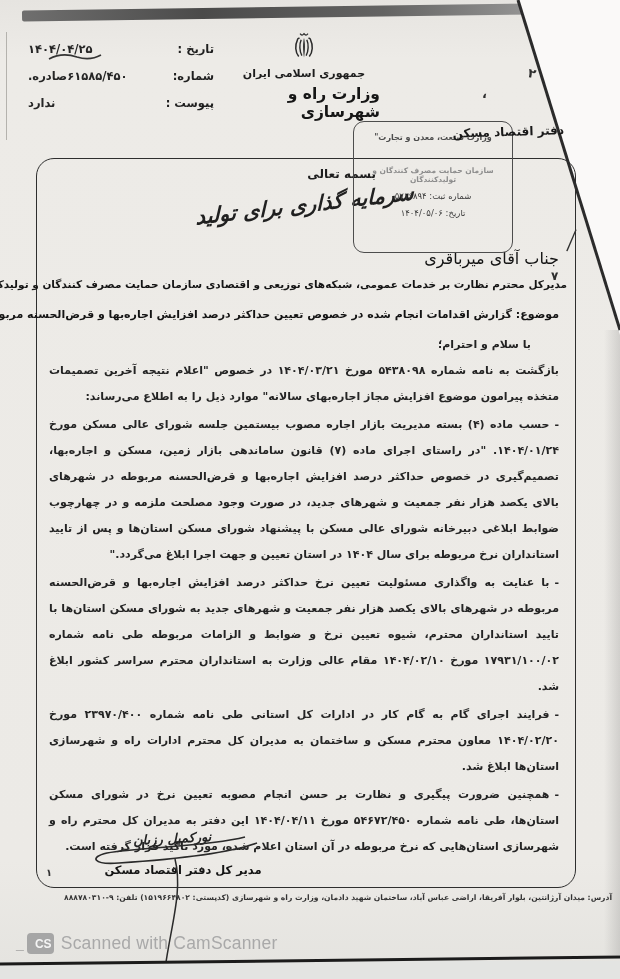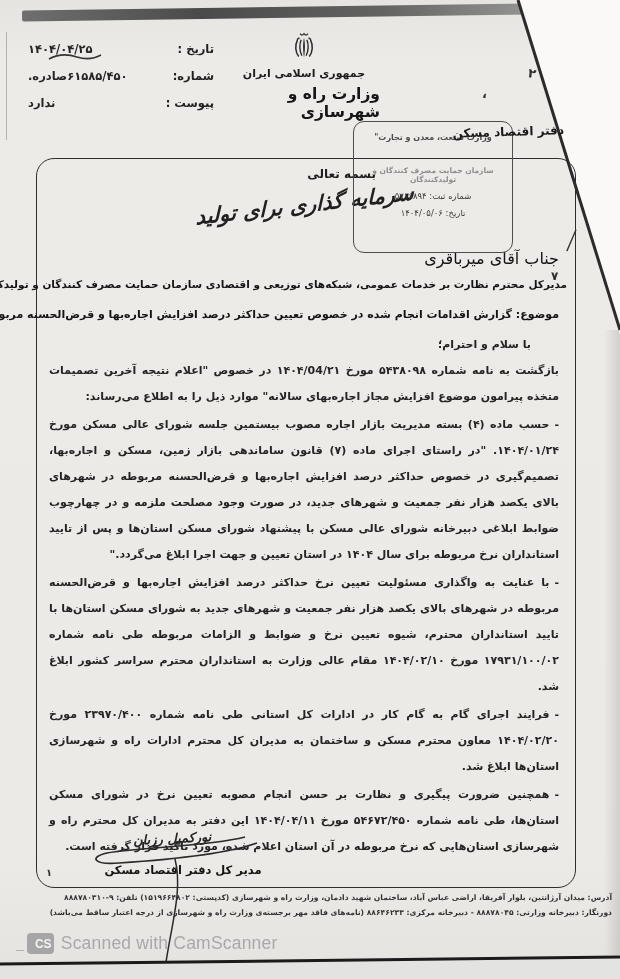--- a/index.html
+++ b/index.html
@@ -147,41 +147,40 @@
 
   <div class="main-box" data-name="letter-body-frame">
     <div class="basmala" data-name="basmala">بسمه تعالی</div>
     <div class="slogan" data-name="handwritten-slogan">سرمایه گذاری برای تولید</div>
     <div class="recipient" data-name="recipient-name">جناب آقای میرباقری</div>
     <div class="recipient-title" data-name="recipient-title">مدیرکل محترم نظارت بر خدمات عمومی، شبکه‌های توزیعی و اقتصادی سازمان حمایت مصرف کنندگان و تولیدکنندگان</div>
     <div class="subject" data-name="subject-line">موضوع: گزارش اقدامات انجام شده در خصوص تعیین حداکثر درصد افزایش اجاره‌بها و قرض‌الحسنه مربوطه</div>
     <div class="salutation" data-name="salutation">با سلام و احترام؛</div>
 
     <div class="body" data-name="letter-body-text">
-      <p data-name="opening-paragraph">بازگشت به نامه شماره ۵۴۳۸۰۹۸ مورخ ۱۴۰۴/04/۲۱ در خصوص "اعلام نتیجه آخرین تصمیمات متخذه پیرامون موضوع افزایش مجاز اجاره‌بهای سالانه" موارد ذیل را به اطلاع می‌رساند:</p>
+      <p data-name="opening-paragraph">بازگشت به نامه شماره ۵۴۳۸۰۹۸ مورخ ۱۴۰۴/۰۳/۲۱ در خصوص "اعلام نتیجه آخرین تصمیمات متخذه پیرامون موضوع افزایش مجاز اجاره‌بهای سالانه" موارد ذیل را به اطلاع می‌رساند:</p>
       <div data-name="bullet-list">
           <p class="bullet" data-name="bullet-item"><span class="dash" data-name="bullet-dash">-</span><span class="btext" data-name="bullet-text">حسب ماده (۴) بسته مدیریت بازار اجاره مصوب بیستمین جلسه شورای عالی مسکن مورخ ۱۴۰۴/۰۱/۲۴. "در راستای اجرای ماده (۷) قانون ساماندهی بازار زمین، مسکن و اجاره‌بها، تصمیم‌گیری در خصوص حداکثر درصد افزایش اجاره‌بها و قرض‌الحسنه مربوطه در شهرهای بالای یکصد هزار نفر جمعیت و شهرهای جدید، در صورت وجود مصلحت ملزمه و در چهارچوب ضوابط ابلاغی دبیرخانه شورای عالی مسکن با پیشنهاد شورای مسکن استان‌ها و پس از تایید استانداران نرخ مربوطه برای سال ۱۴۰۴ در استان تعیین و جهت اجرا ابلاغ می‌گردد."</span></p>
           <p class="bullet" data-name="bullet-item"><span class="dash" data-name="bullet-dash">-</span><span class="btext" data-name="bullet-text">با عنایت به واگذاری مسئولیت تعیین نرخ حداکثر درصد افزایش اجاره‌بها و قرض‌الحسنه مربوطه در شهرهای بالای یکصد هزار نفر جمعیت و شهرهای جدید به شورای مسکن استان‌ها با تایید استانداران محترم، شیوه تعیین نرخ و ضوابط و الزامات مربوطه طی نامه شماره ۱۷۹۳۱/۱۰۰/۰۲ مورخ ۱۴۰۴/۰۲/۱۰ مقام عالی وزارت به استانداران محترم سراسر کشور ابلاغ شد.</span></p>
           <p class="bullet" data-name="bullet-item"><span class="dash" data-name="bullet-dash">-</span><span class="btext" data-name="bullet-text">فرایند اجرای گام به گام کار در ادارات کل استانی طی نامه شماره ۲۳۹۷۰/۴۰۰ مورخ ۱۴۰۴/۰۲/۲۰ معاون محترم مسکن و ساختمان به مدیران کل محترم ادارات راه و شهرسازی استان‌ها ابلاغ شد.</span></p>
           <p class="bullet" data-name="bullet-item"><span class="dash" data-name="bullet-dash">-</span><span class="btext" data-name="bullet-text">همچنین ضرورت پیگیری و نظارت بر حسن انجام مصوبه تعیین نرخ در شورای مسکن استان‌ها، طی نامه شماره ۵۴۶۷۲/۴۵۰ مورخ ۱۴۰۴/۰۴/۱۱ این دفتر به مدیران کل محترم راه و شهرسازی استان‌هایی که نرخ مربوطه در آن استان اعلام شده، مورد تاکید قرار گرفته است.</span></p>
         </div>
     </div>
 
     <svg class="sig-svg" width="210" height="170" data-name="signature-scrawl">
       <path d="M168 30 C130 40 62 40 30 46 C12 50 16 58 42 56 C102 52 152 46 180 36" stroke="#2a2a2a" stroke-width="1.7" fill="none"></path>
       <path d="M98 52 C106 84 94 118 88 162" stroke="#2a2a2a" stroke-width="1.5" fill="none"></path>
     </svg>
     <div class="sig-name" data-name="signature-handwritten-name">نورکمیل رزبان</div>
     <div class="sig-title" data-name="signature-title">مدیر کل دفتر اقتصاد مسکن</div>
     <div class="page-num" data-name="page-number">۱</div>
   </div>
 
   <div class="footer" data-name="letterhead-footer">
     <div class="f1" data-name="footer-address-line">آدرس: میدان آرژانتین، بلوار آفریقا، اراضی عباس آباد، ساختمان شهید دادمان، وزارت راه و شهرسازی (کدپستی: ۱۵۱۹۶۶۴۸۰۲) تلفن: ۹-۸۸۸۷۸۰۳۱۰</div>
-    <div class="f2" data-name="footer-fax-line">دورنگار: دبیرخانه وزارتی: ۸۸۸۷۸۰۴۵ - دبیرخانه مرکزی: ۸۸۶۴۶۲۳۳ (نامه‌های فاقد مهر برجسته‌ی وزارت راه و شهرسازی از درجه اعتبار ساقط می‌باشد)</div>
   </div>
 
   <div class="cam" data-name="camscanner-watermark">
     <span class="dash-pre" data-name="watermark-underscore">_</span>
     <span class="cs-box" data-name="camscanner-logo-icon">CS</span>
     <span class="cam-text" data-name="camscanner-text">Scanned with CamScanner</span>
   </div>
 
   <div class="right-shadow" data-name="scan-right-shadow"></div>
   <div class="left-crease" data-name="scan-left-crease"></div>

